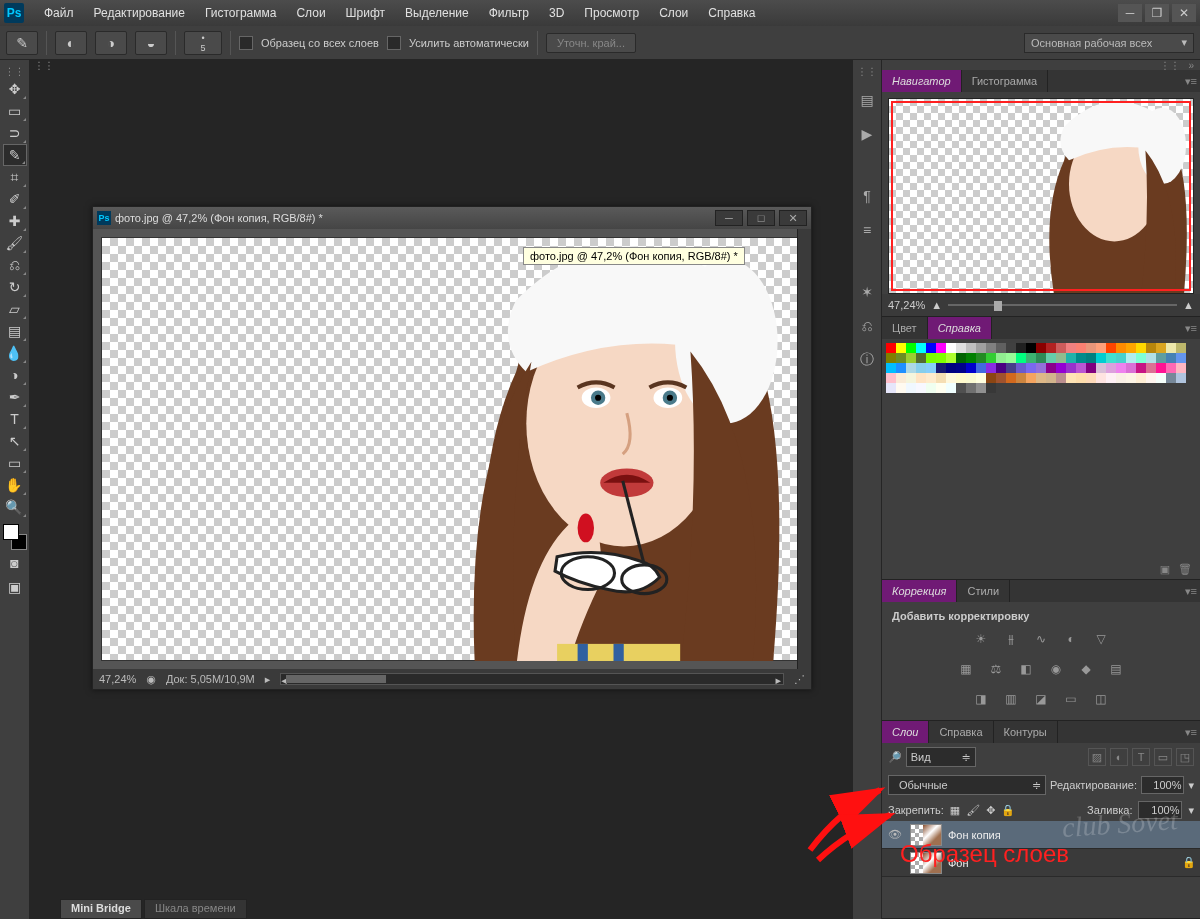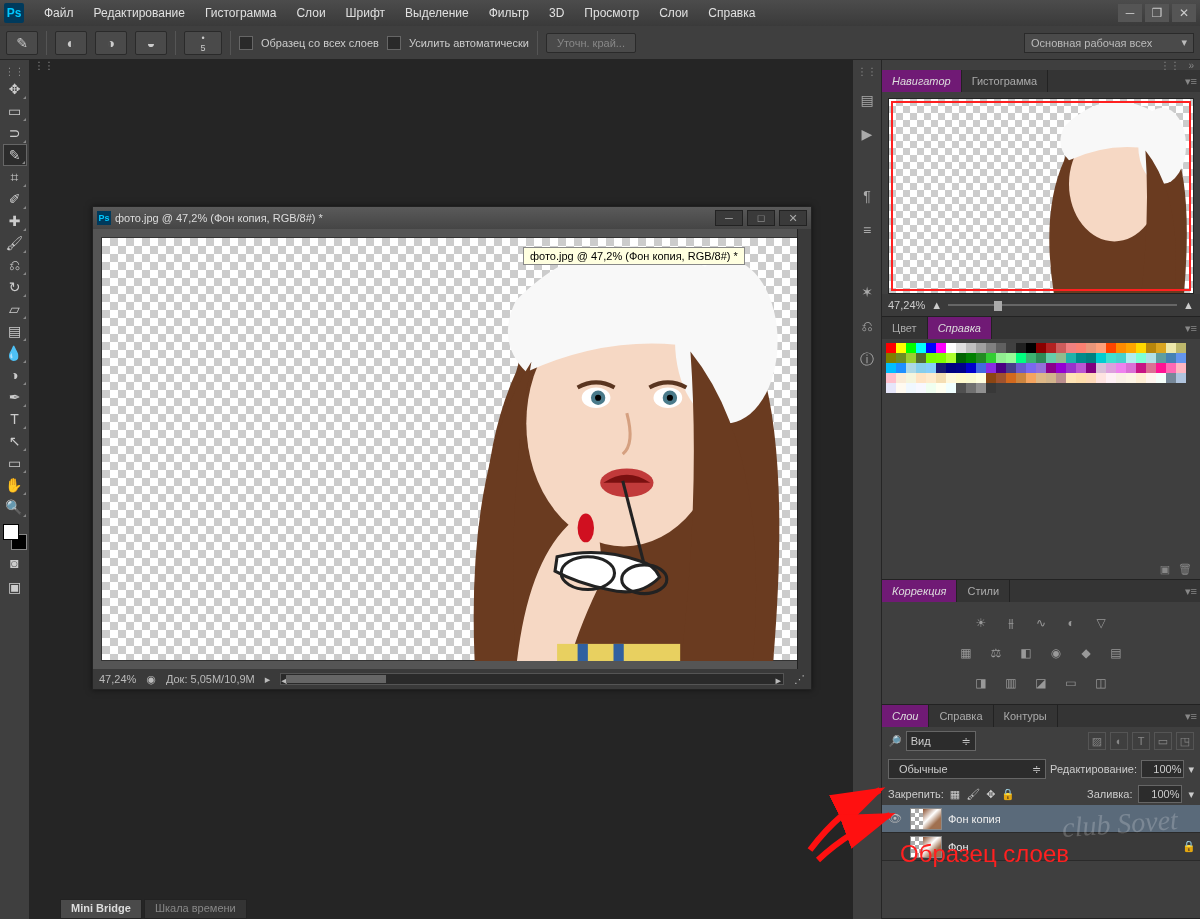--- a/index.html
+++ b/index.html
@@ -449,20 +449,21 @@
       </div>
     </div>
 
     <div class="panel">
       <div class="panel-tabs">
         <div class="ptab active">Коррекция</div>
         <div class="ptab">Стили</div>
         <div class="pmenu">▾≡</div>
       </div>
       <div class="corr-body">
+        <div style="font-weight:bold;padding:2px 0;">Добавить корректировку</div>
         <div class="corr-row">
           <div class="corr-ico">☀</div>
           <div class="corr-ico">⫵</div>
           <div class="corr-ico">∿</div>
           <div class="corr-ico">◐</div>
           <div class="corr-ico">▽</div>
         </div>
         <div class="corr-row">
           <div class="corr-ico">▦</div>
           <div class="corr-ico">⚖</div>

